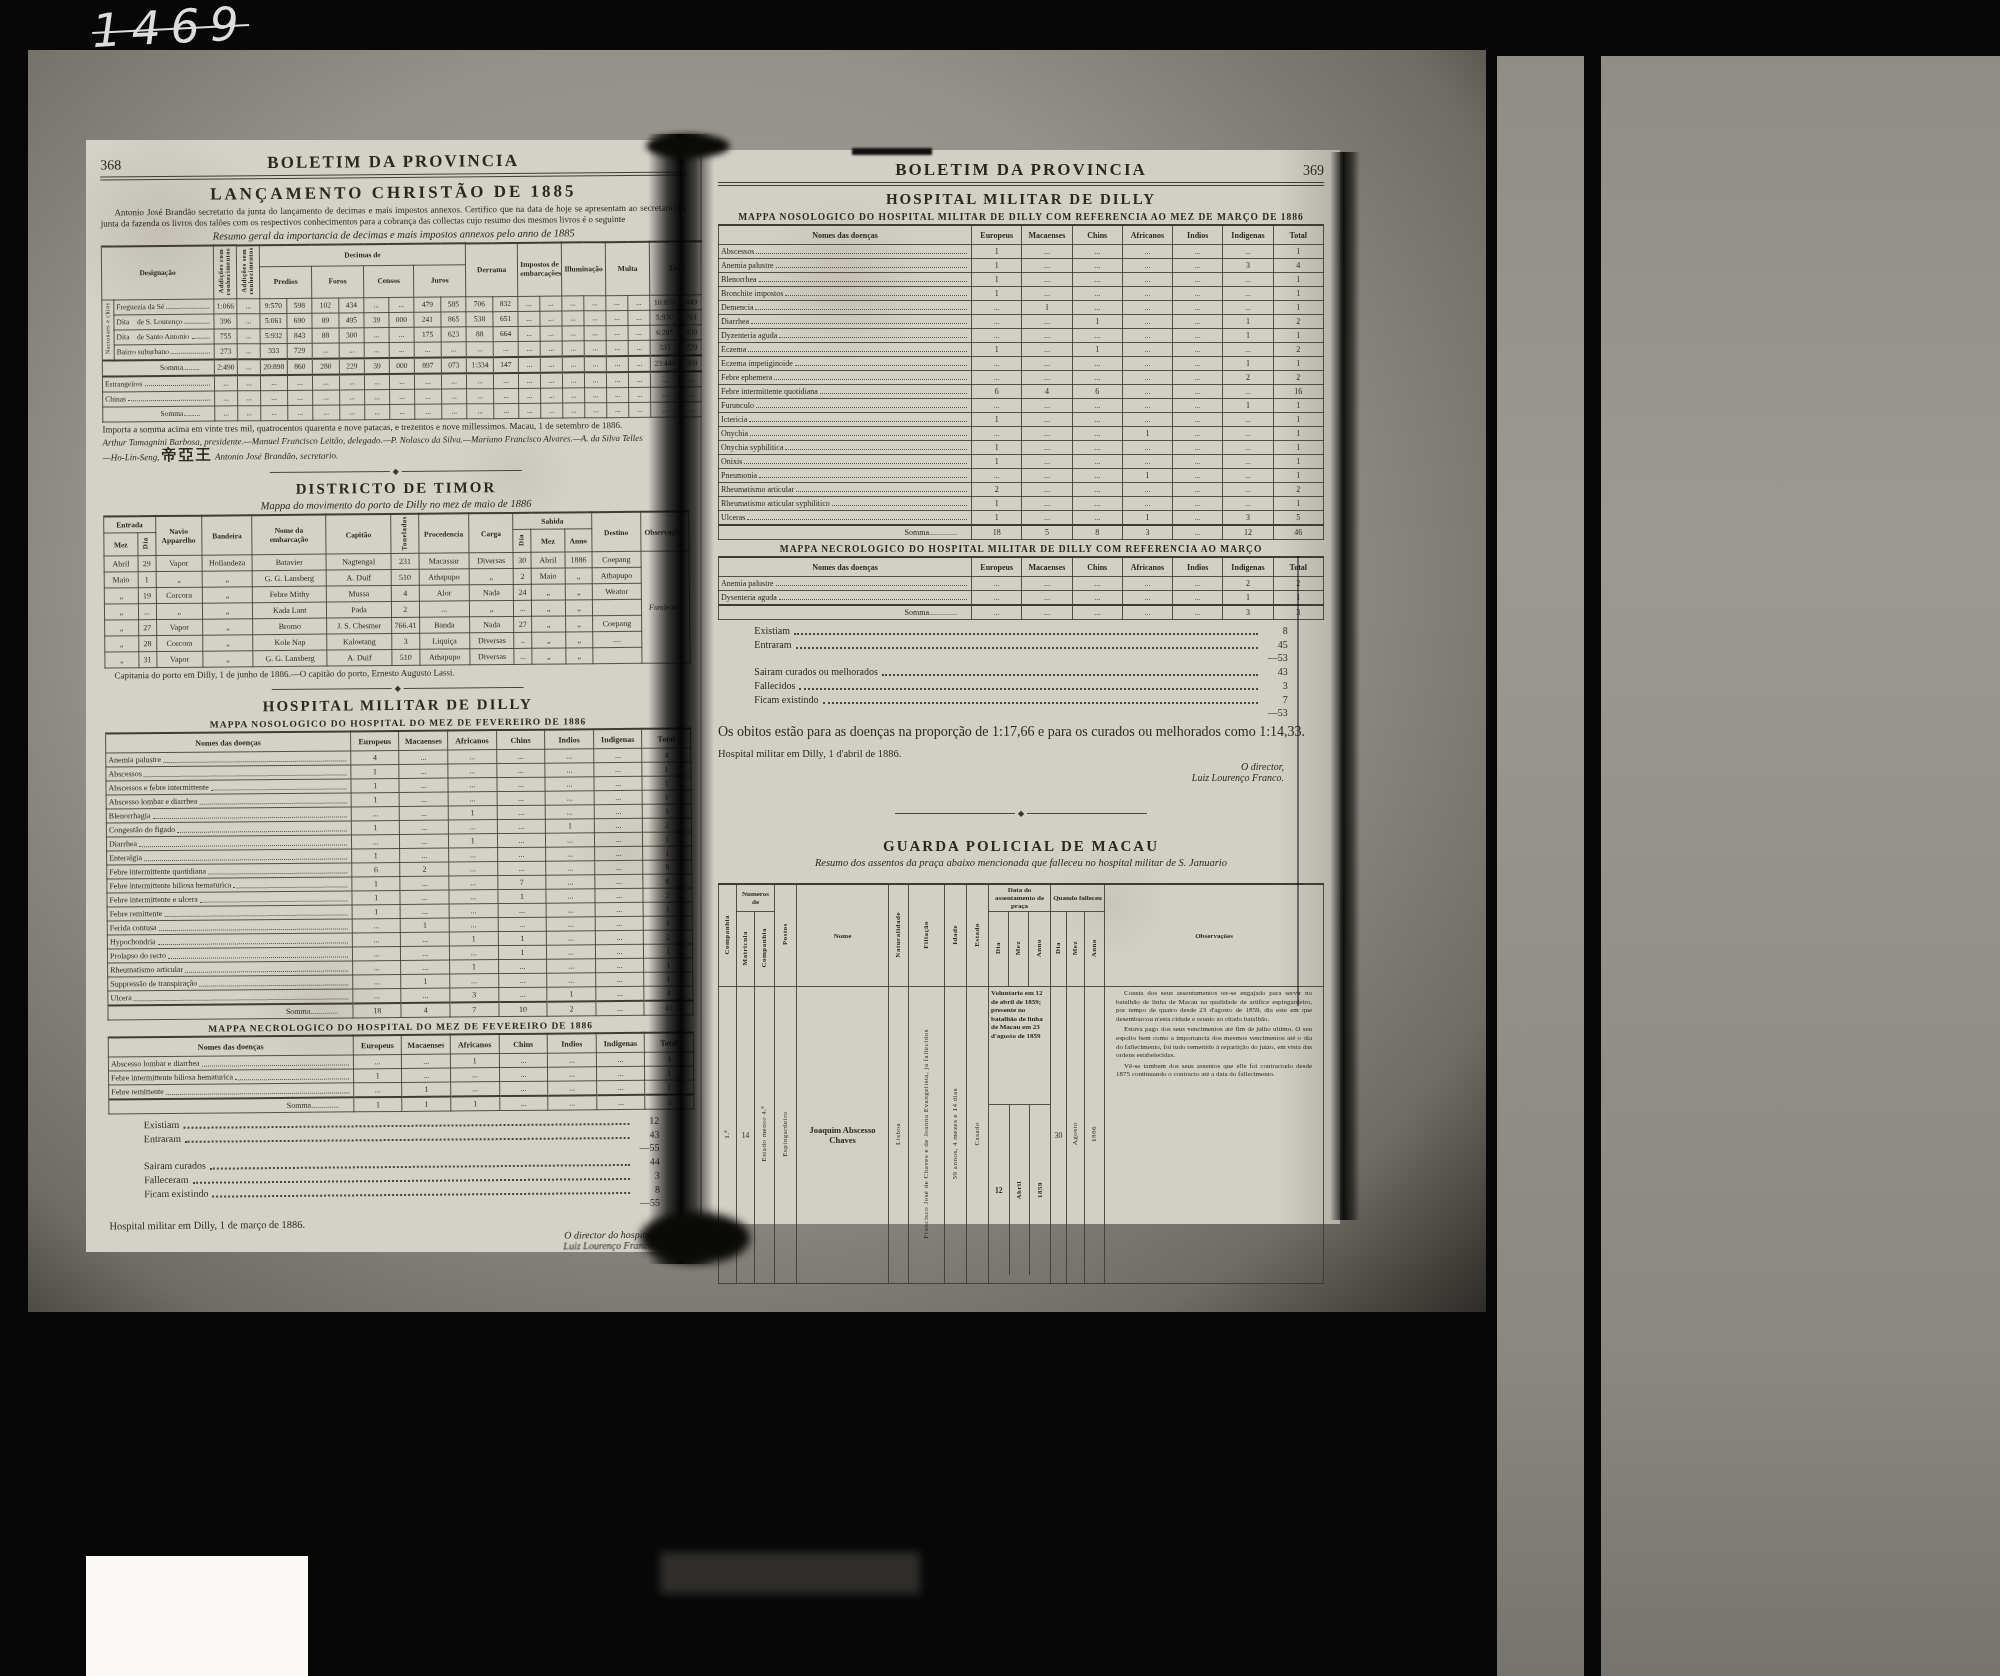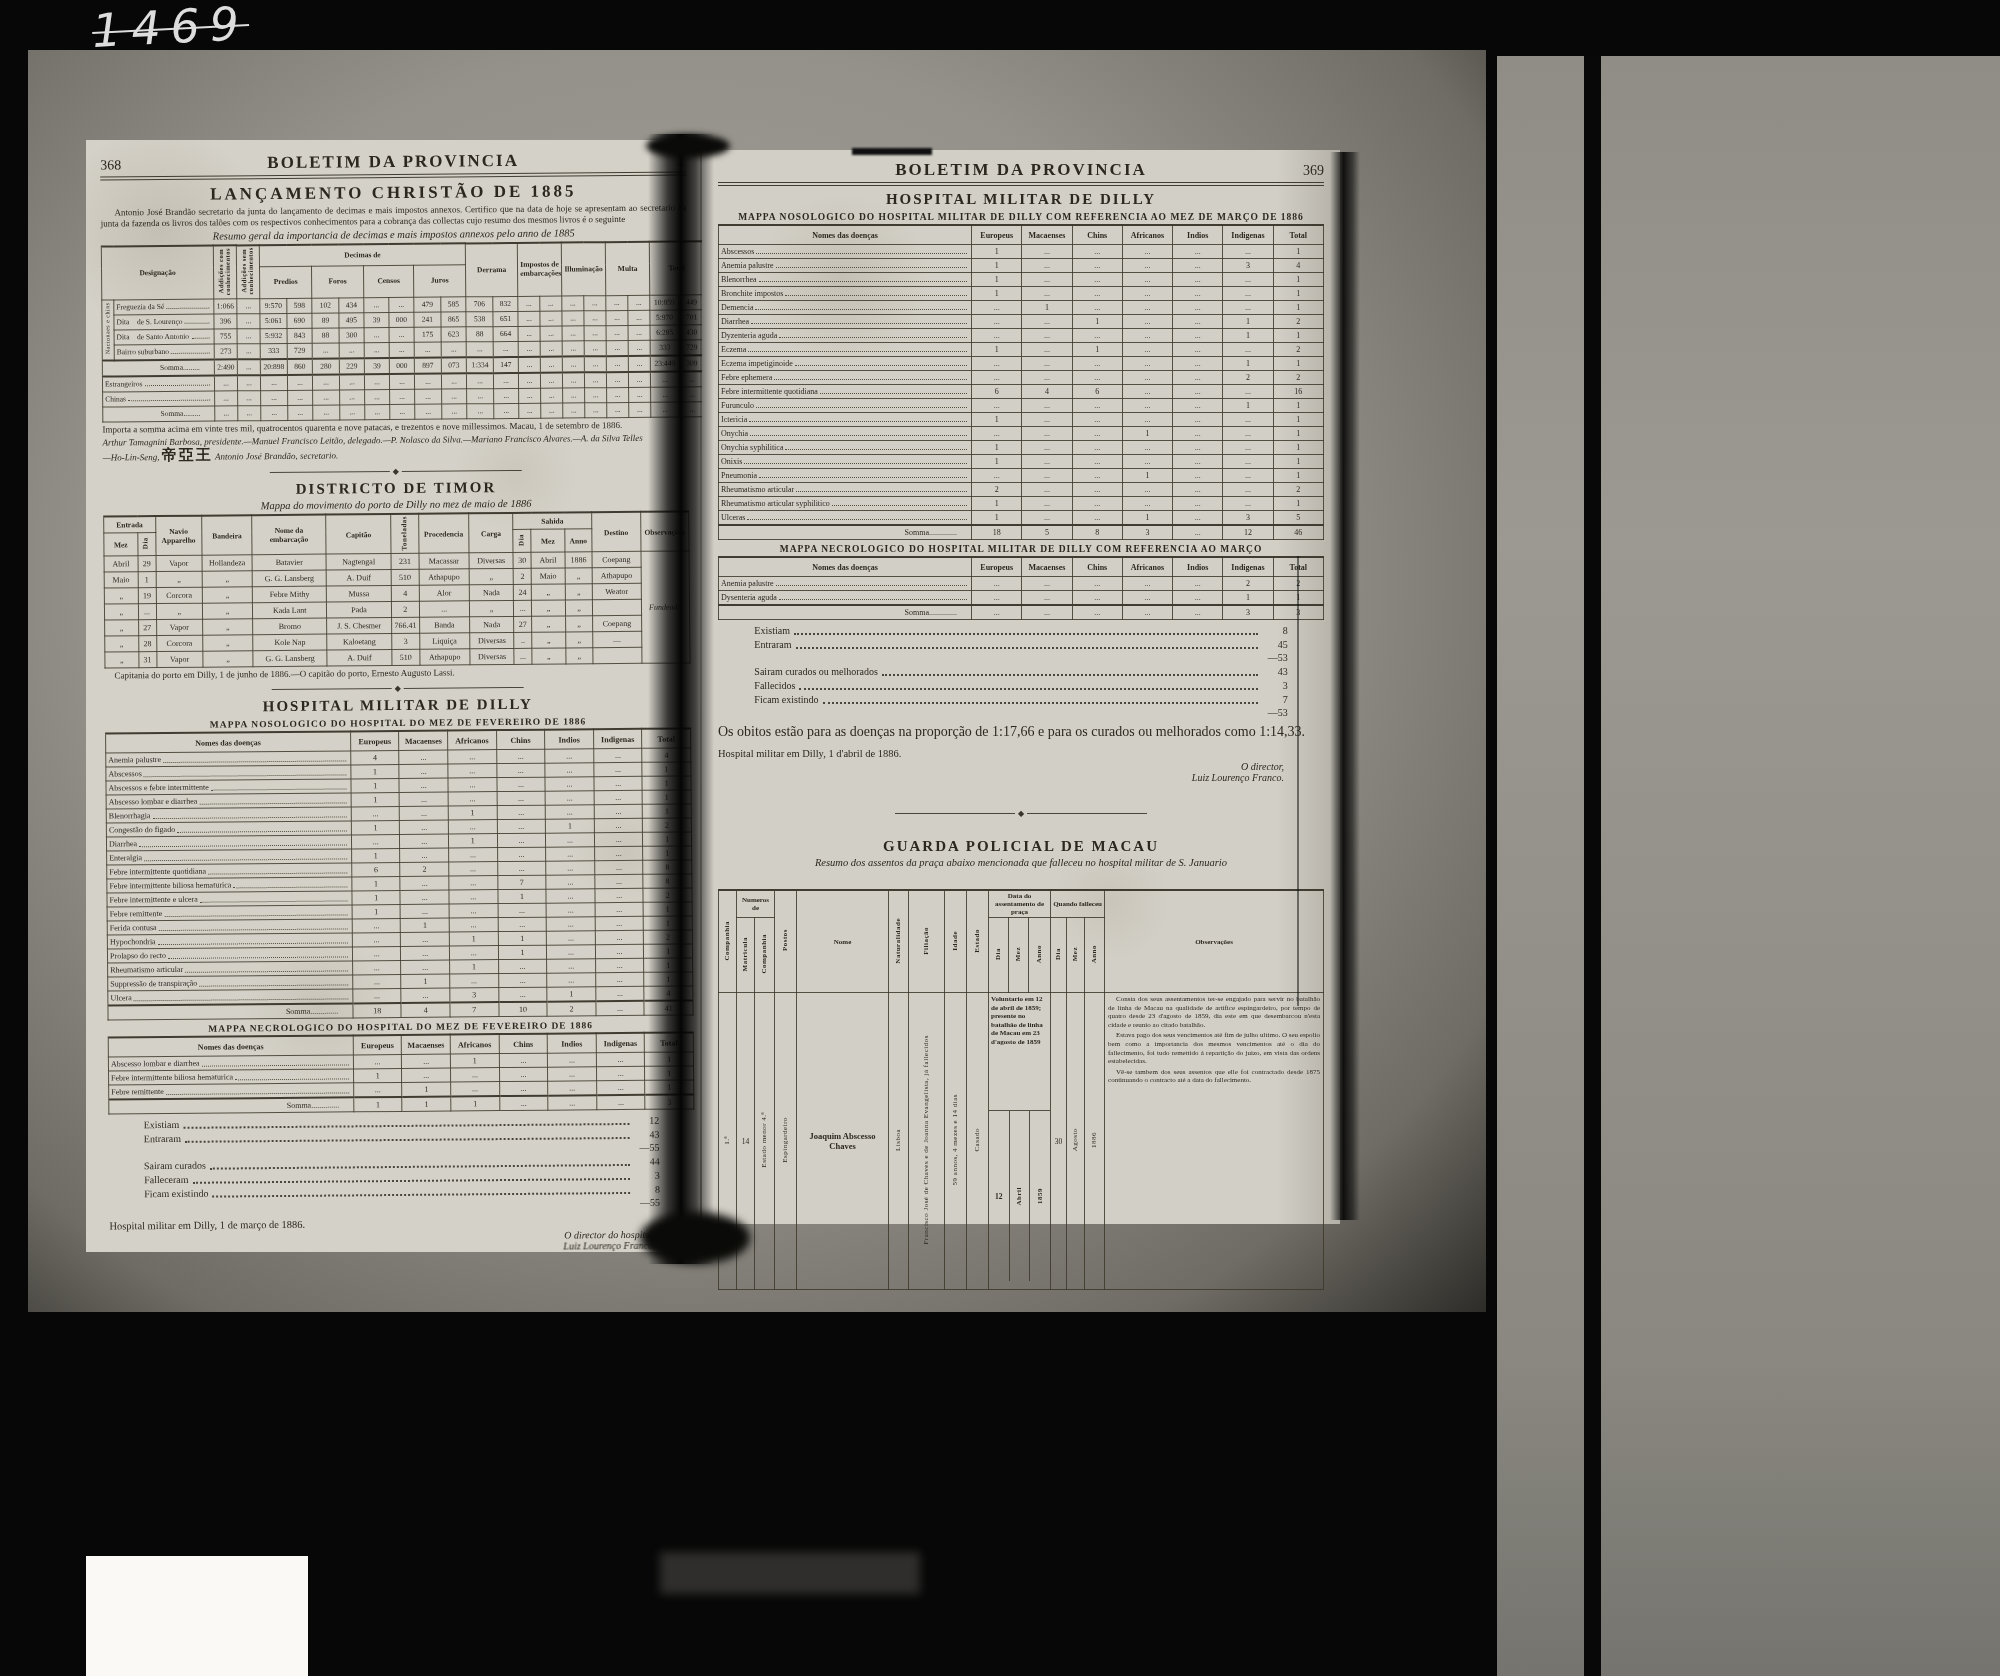--- a/index.html
+++ b/index.html
@@ -101,32 +101,32 @@
   .stats{width:88%;margin:4px auto 0;}
   .stat{display:flex;align-items:flex-end;font-size:10px;line-height:13px;margin:1px 0;}
   .sdots{flex:1;border-bottom:2px dotted #4b463b;margin:0 4px 2px;}
   .sval{min-width:26px;text-align:right;}
   .ssum{text-align:right;font-size:10px;margin:0 0 2px;}
   .date-line{font-size:10.5px;margin:8px 0 2px;}
   .sig-right{text-align:right;font-size:10px;padding-right:40px;font-style:italic;}
   .handsig{filter:blur(.4px);}
 
   
-  .tg{table-layout:fixed;font-size:7.5px;margin-top:21px;border-top:2px solid #413c31;}
+  .tg{table-layout:fixed;font-size:7.5px;margin-top:15px;border-top:2px solid #413c31;}
   .tg th{font-size:7px;line-height:8px;}
   .tg .vtx{font-size:7px;}
   .tg thead tr:nth-child(2) th{height:72px;}
   .tg tbody td{height:292px;}
   .nome-cell{font-size:8.5px;font-weight:bold;}
   .asscell{padding:0;vertical-align:top;font-weight:bold;}
   .ass-note{font-size:7px;line-height:8.5px;text-align:left;padding:2px;border-bottom:1px solid rgba(62,56,44,.85);height:118px;box-sizing:border-box;}
   .ass-vals{display:flex;height:170px;}
   .av{flex:1;display:flex;align-items:center;justify-content:center;border-right:1px solid rgba(62,56,44,.85);}
   .av:last-child{border-right:none;}
-  .obscell{padding:2px 3px;vertical-align:top;}
+  .obscell{padding:2px 11px;vertical-align:top;}
   .obscell p{margin:0 0 2px;font-size:7px;line-height:8.6px;text-align:justify;text-indent:8px;}
   .gfoot{display:flex;margin-top:4px;font-size:9.5px;}
   .gfoot .gl{flex:1;font-weight:bold;}
   .gfoot .gr{flex:1;text-align:center;font-style:italic;}
   .capline{font-size:9px;margin:2px 0 0;text-indent:10px;}
   .prop-line{font-size:14px;margin:6px 0 2px;}
 </style>
 </head>
 <body>
 

